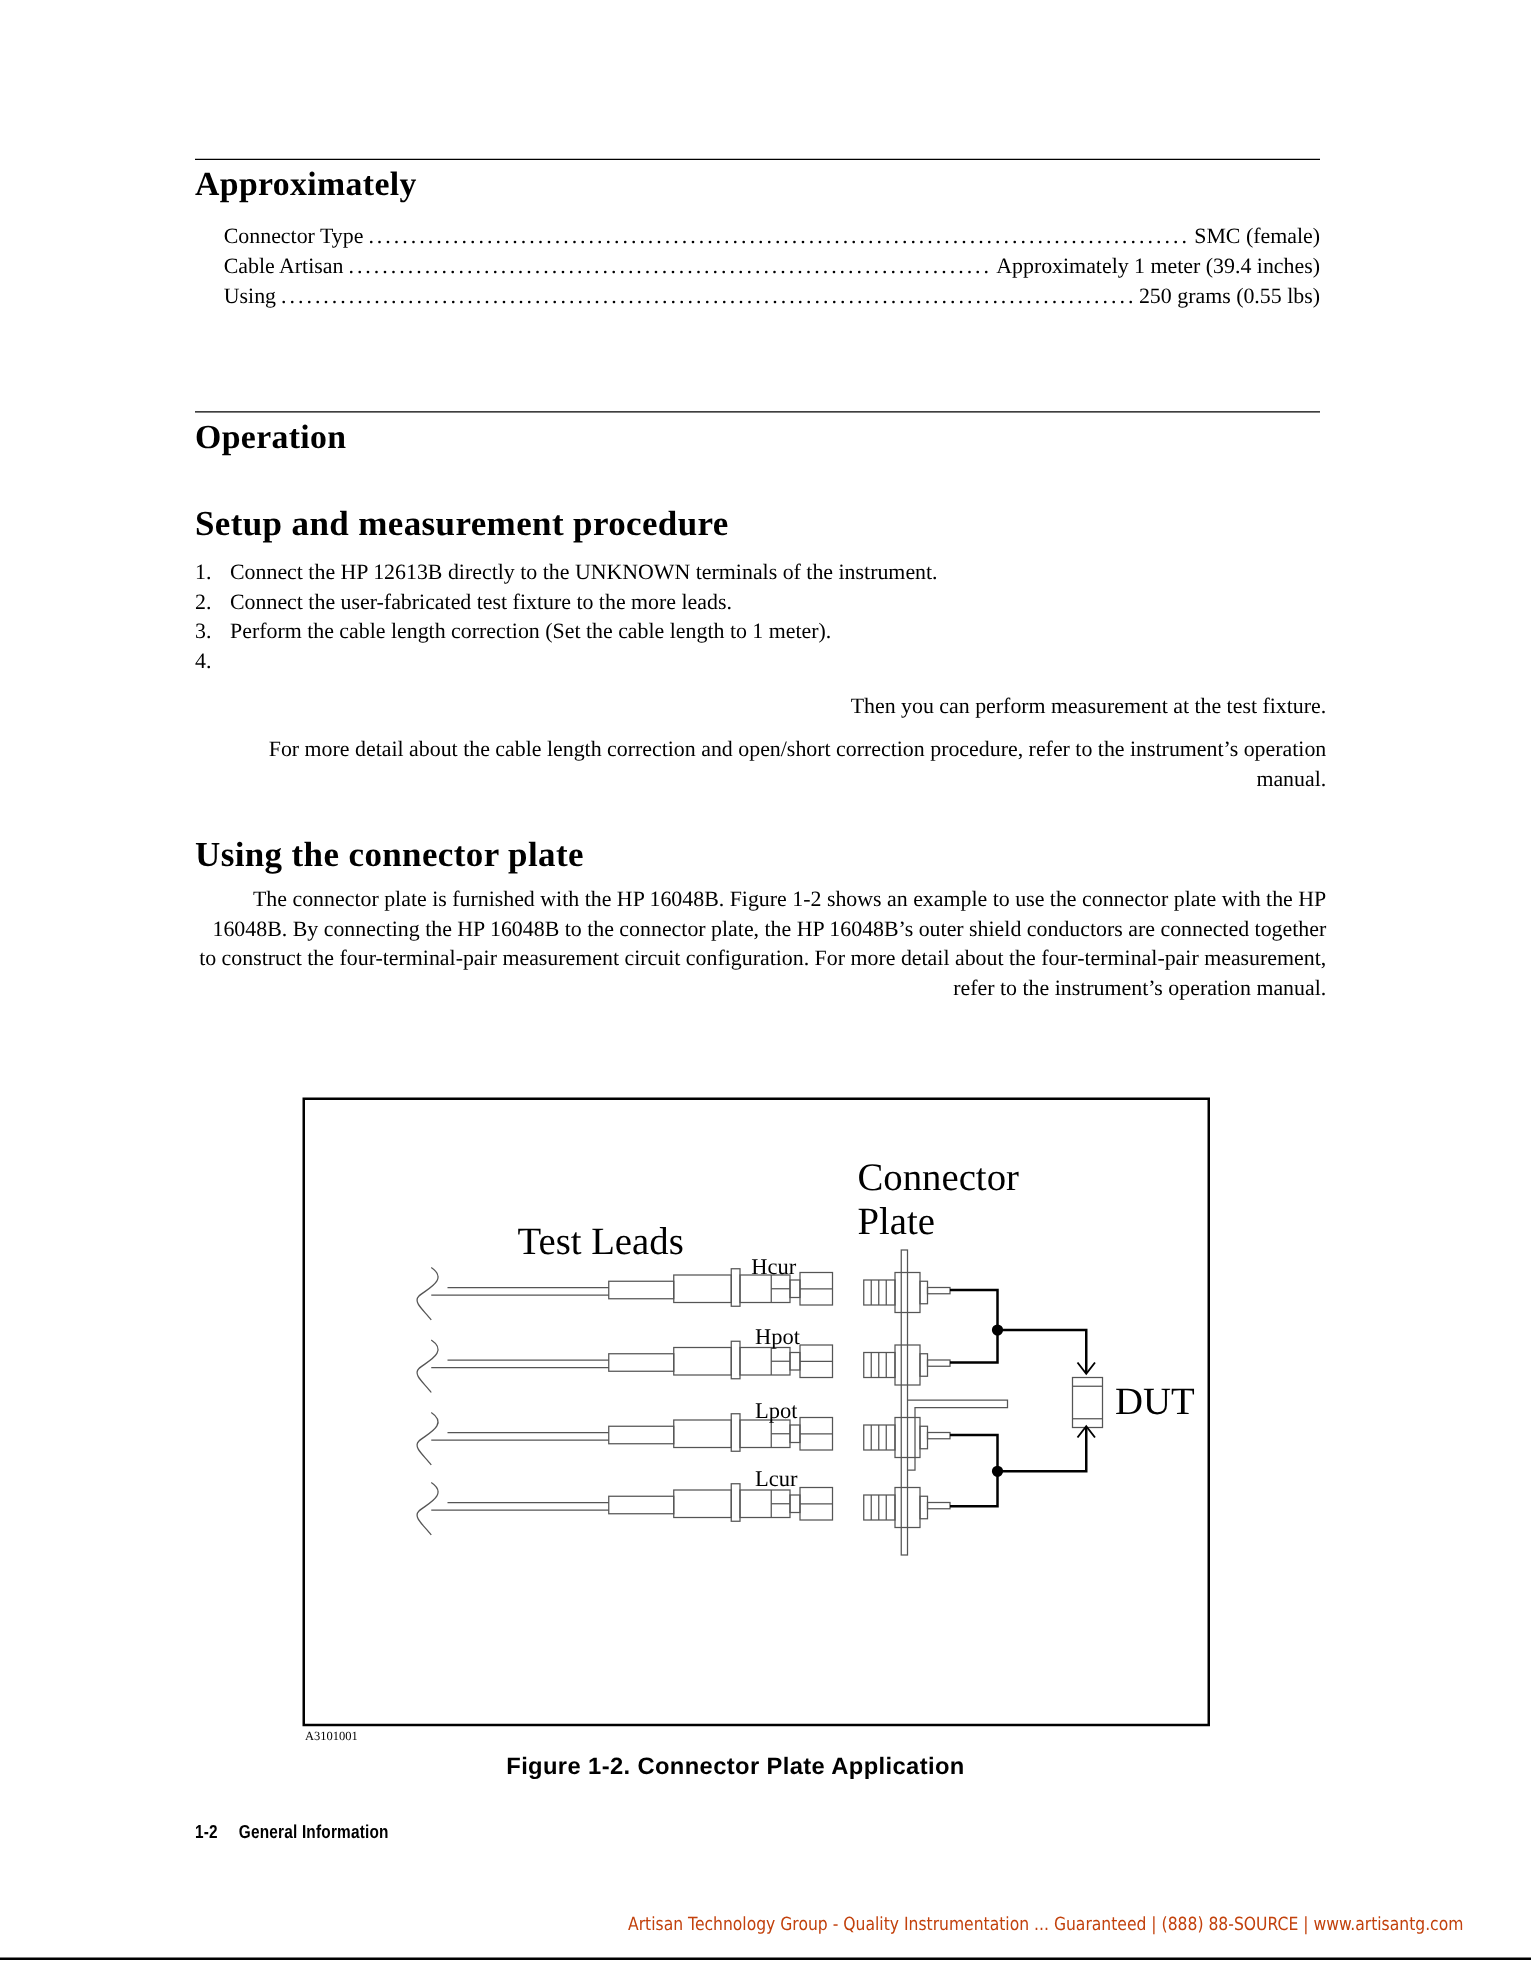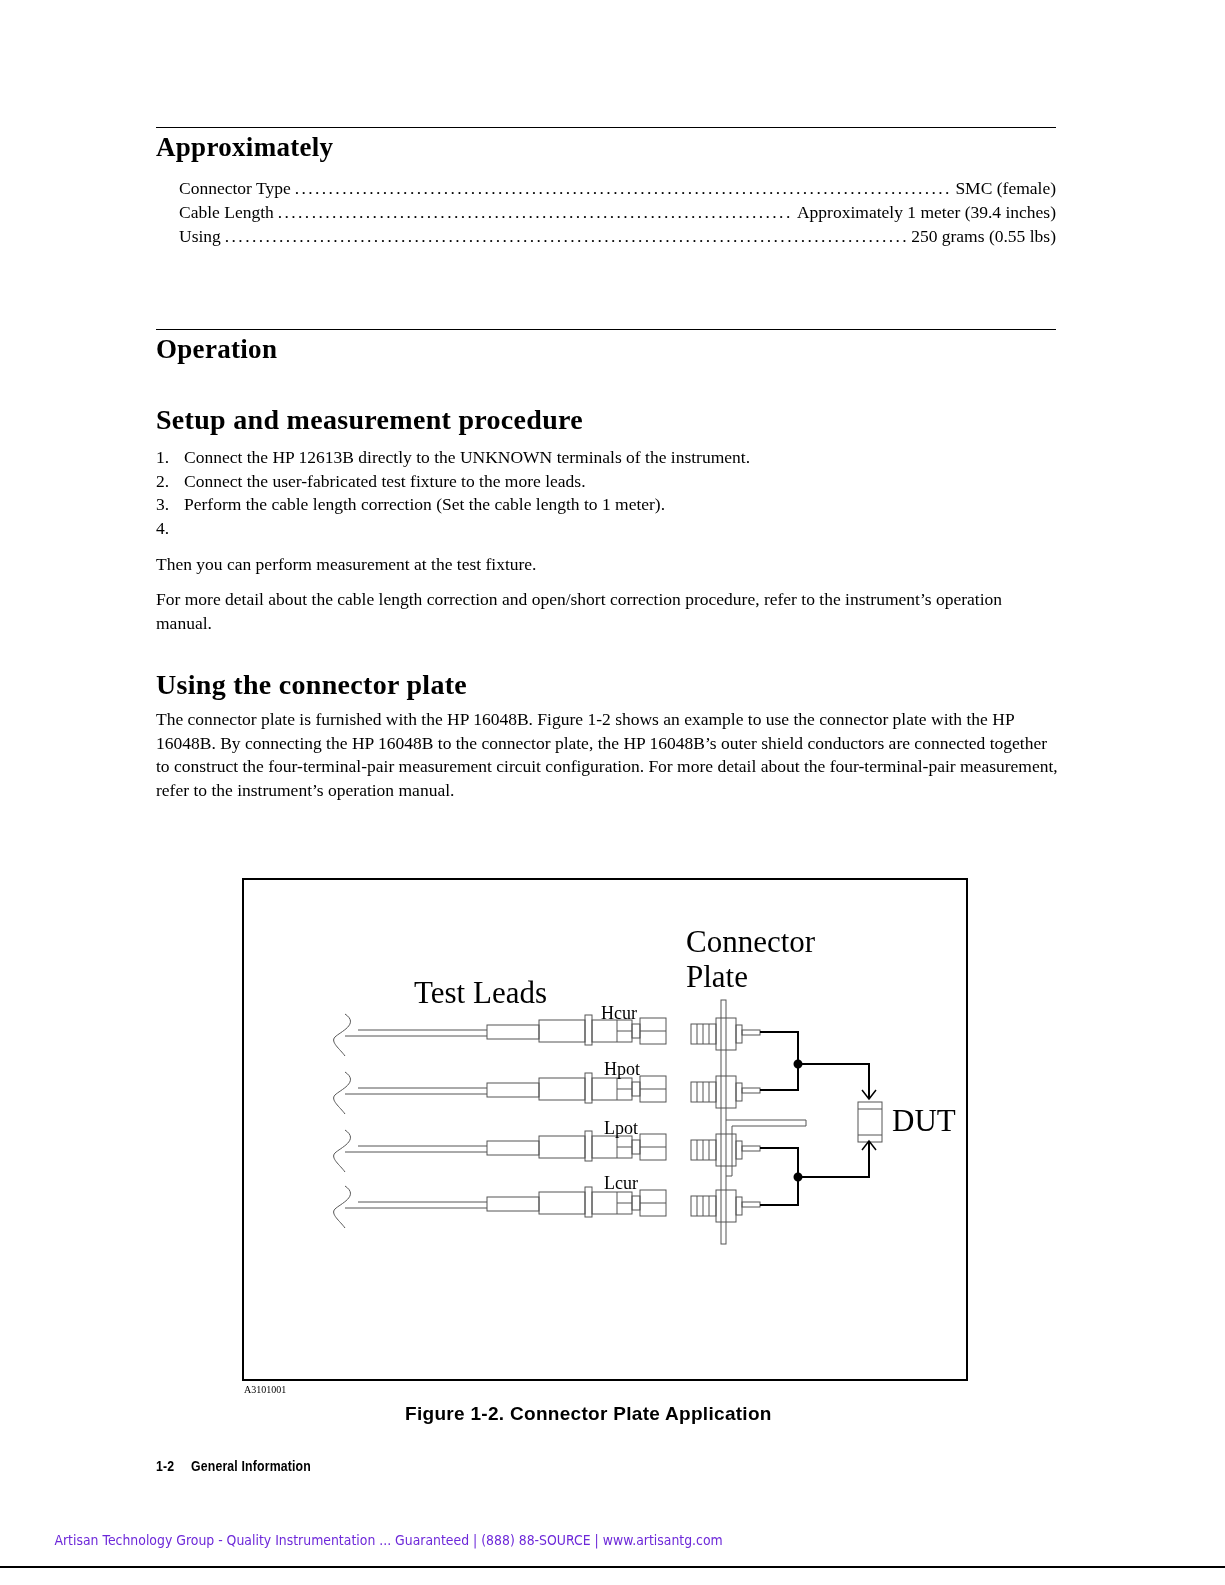--- a/index.html
+++ b/index.html
@@ -5,47 +5,47 @@
     html, body { margin: 0; padding: 0; background: #ffffff; }
     body { width: 1225px; height: 1585px; position: relative; overflow: hidden;
            font-family: "DejaVu Serif", "Liberation Serif", serif; color: #000; }
     .rule { position: absolute; left: 156px; width: 900px; height: 0; border-top: 1.5px solid #000; }
     .h1 { position: absolute; left: 156px; font-family: "Liberation Serif", serif; font-weight: bold; font-size: 27px; letter-spacing: 0.3px; }
     .h2 { position: absolute; left: 156px; font-family: "Liberation Serif", serif; font-weight: bold; font-size: 28px; letter-spacing: 0.3px; }
     .spec { position: absolute; left: 179px; width: 877px; font-family: "Liberation Serif", serif; font-size: 17.5px; display: flex; align-items: baseline; height: 24px; }
     .spec .lbl { white-space: nowrap; }
     .spec .dots { flex: 1; overflow: hidden; white-space: nowrap; margin: 0 4px; letter-spacing: 2.4px; }
     .spec .val { white-space: nowrap; }
-    .para { position: absolute; left: 156px; width: 905px; font-family: "Liberation Serif", serif; font-size: 17.5px; line-height: 23.6px; }
+    .para { position: absolute; left: 156px; width: 905px; font-family: "Liberation Serif", serif; font-size: 17.5px; line-height: 23.6px; text-align: right; }
     .steps { position: absolute; left: 156px; width: 905px; margin: 0; padding: 0; list-style: none; font-family: "Liberation Serif", serif; font-size: 17.5px; line-height: 23.6px; }
     .steps li { display: flex; }
     .steps .num { width: 28px; flex: none; }
     .figure-box { position: absolute; left: 242px; top: 878px; width: 726px; height: 503px; border: 2px solid #000; box-sizing: border-box; }
     .figure-svg { position: absolute; left: 0; top: 0; }
     .fig-id { position: absolute; left: 244px; top: 1384px; font-family: "Liberation Serif", serif; font-size: 10px; }
     .fig-caption { position: absolute; left: 405px; top: 1403px; font-family: Liberation Sans, sans-serif; font-weight: bold; font-size: 19px; letter-spacing: 0.3px; }
     .footer { position: absolute; left: 156px; top: 1457px; font-family: "Liberation Sans", sans-serif; font-weight: bold; font-size: 15px; transform: scaleX(0.82); transform-origin: left; letter-spacing: 0.2px; }
     .footer .pg { margin-right: 16px; }
-    .banner { position: absolute; left: 0; width: 1225px; top: 1532px; text-align: left; font-family: "DejaVu Sans", sans-serif; font-size: 14.5px; color: #6d28d9; }
+    .banner { position: absolute; left: 0; width: 1225px; top: 1532px; text-align: right; font-family: "DejaVu Sans", sans-serif; font-size: 14.5px; color: #c2410c; }
     .banner span { display: inline-block; transform: scaleX(0.86); }
     .bottom-rule { position: absolute; left: 0; top: 1566px; width: 1225px; border-top: 2px solid #000; }
   </style>
 </head>
 <body>
 
 <div class="rule" style="top:127px"></div>
 <div class="h1" style="top:132px">Approximately</div>
 
 <div class="spec" style="top:178px">
   <span class="lbl">Connector Type</span>
   <span class="dots">........................................................................................................................................</span>
   <span class="val">SMC (female)</span>
 </div>
 <div class="spec" style="top:202px">
-  <span class="lbl">Cable Length</span>
+  <span class="lbl">Cable Artisan</span>
   <span class="dots">........................................................................................................................................</span>
   <span class="val">Approximately 1 meter (39.4 inches)</span>
 </div>
 <div class="spec" style="top:226px">
   <span class="lbl">Using</span>
   <span class="dots">........................................................................................................................................</span>
   <span class="val">250 grams (0.55 lbs)</span>
 </div>
 
 <div class="rule" style="top:329px"></div>

